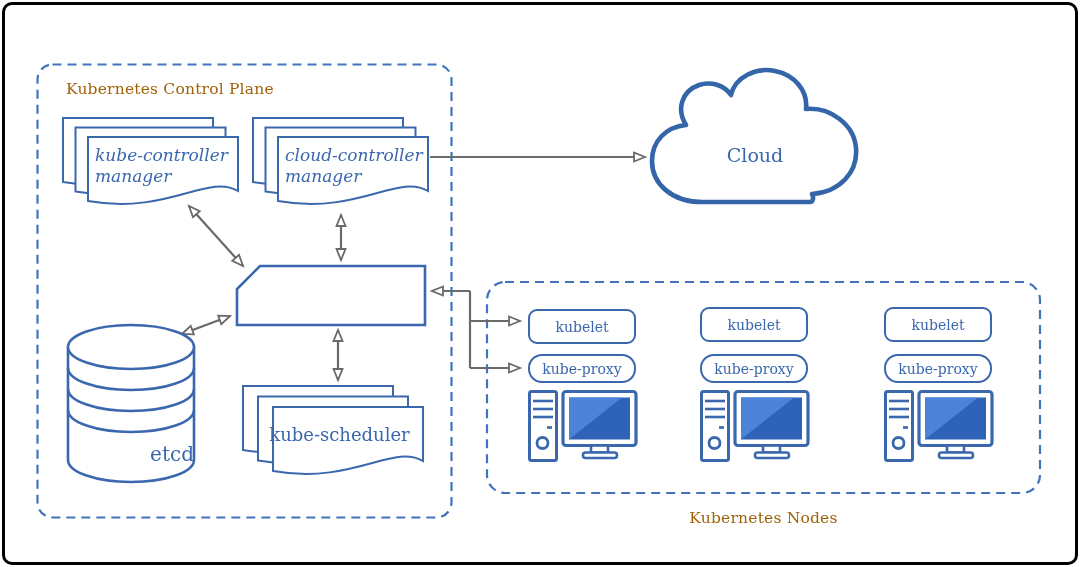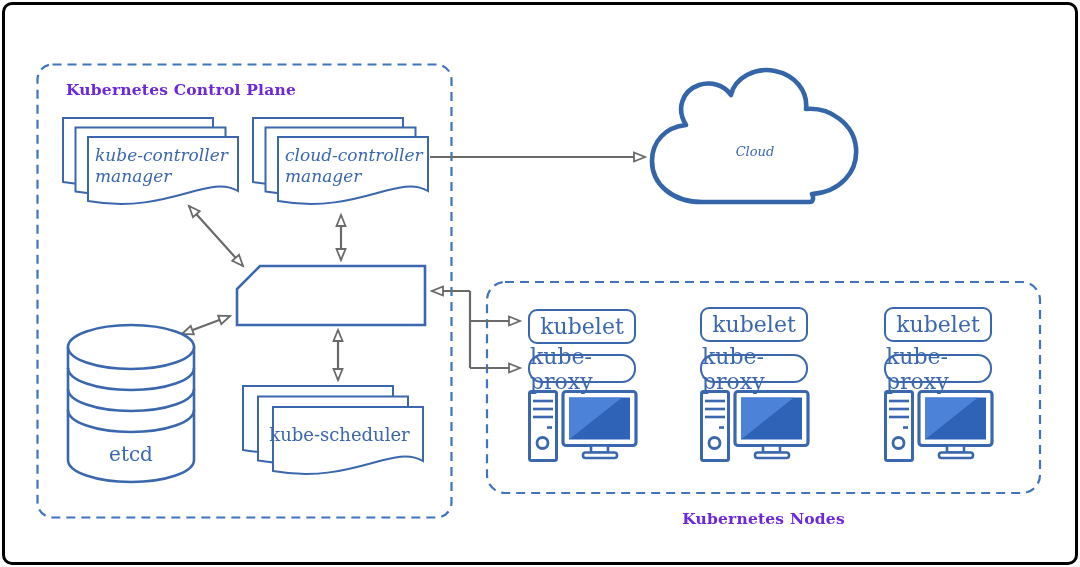--- a/index.html
+++ b/index.html
@@ -2,29 +2,29 @@
 <html><head>
 <meta charset="utf-8">
 <style>
   html,body{margin:0;padding:0;background:#ffffff;}
   .stage{position:relative;width:1080px;height:567px;background:#ffffff;overflow:hidden;
          font-family:"DejaVu Serif","Liberation Serif",serif;}
   .frame{position:absolute;left:2px;top:2px;right:2px;bottom:2px;border:3px solid #000000;border-radius:10px;}
   svg.canvas{position:absolute;left:0;top:0;width:1080px;height:567px;}
   .lbl{position:absolute;color:#3a67ad;line-height:1.22;}
   .lbl .ln{display:block;}
-  .group-title{position:absolute;color:#6d28d9;font-weight:bold;font-size:15.5px;letter-spacing:.2px;}
+  .group-title{position:absolute;color:#a16207;font-weight:normal;font-size:15.5px;letter-spacing:.2px;}
   .doc-label{font-size:17px;font-style:italic;}
   .center{text-align:center;}
   .api-label{font-size:19.5px;}
   .etcd-label{font-size:20px;}
   .sched-label{font-size:18px;}
-  .cloud-label{font-size:13px;font-style:italic;}
+  .cloud-label{font-size:19px;}
   .node-pill{position:absolute;box-sizing:border-box;border:2px solid #3a67ad;background:#ffffff;
-             display:flex;align-items:center;justify-content:center;color:#3a67ad;font-size:22px;}
+             display:flex;align-items:center;justify-content:center;color:#3a67ad;font-size:14px;}
   .kubelet{width:108px;height:35px;border-radius:9px;}
   .kubeproxy{width:108px;height:29px;border-radius:14px;}
 </style>
 </head>
 <body>
 
 <div class="stage">
 
   <svg class="canvas" viewBox="0 0 1080 567">
     <defs>
@@ -104,21 +104,21 @@
   <div class="group-title center" style="left:487px;top:473px;width:553px;margin-top:36px;">Kubernetes Nodes</div>
 
   <div class="lbl doc-label" style="left:95px;top:145px;width:142px;">
     <span class="ln">kube-controller</span>
     <span class="ln">manager</span>
   </div>
   <div class="lbl doc-label" style="left:285px;top:145px;width:145px;">
     <span class="ln">cloud-controller</span>
     <span class="ln">manager</span>
   </div>
-  <div class="lbl etcd-label center" style="left:68px;top:442px;width:126px;">etcd</div>
+  <div class="lbl etcd-label center" style="left:68px;top:442px;width:126px;text-align:right;">etcd</div>
   <div class="lbl sched-label center" style="left:266px;top:424px;width:147px;">kube-scheduler</div>
   <div class="lbl cloud-label center" style="left:652px;top:144px;width:206px;">Cloud</div>
 
   <div class="node-pill kubelet" style="left:528px;top:309px;">kubelet</div>
   <div class="node-pill kubeproxy" style="left:528px;top:354px;">kube-proxy</div>
 
   <div class="node-pill kubelet" style="left:700px;top:307px;">kubelet</div>
   <div class="node-pill kubeproxy" style="left:700px;top:354px;">kube-proxy</div>
 
   <div class="node-pill kubelet" style="left:884px;top:307px;">kubelet</div>

